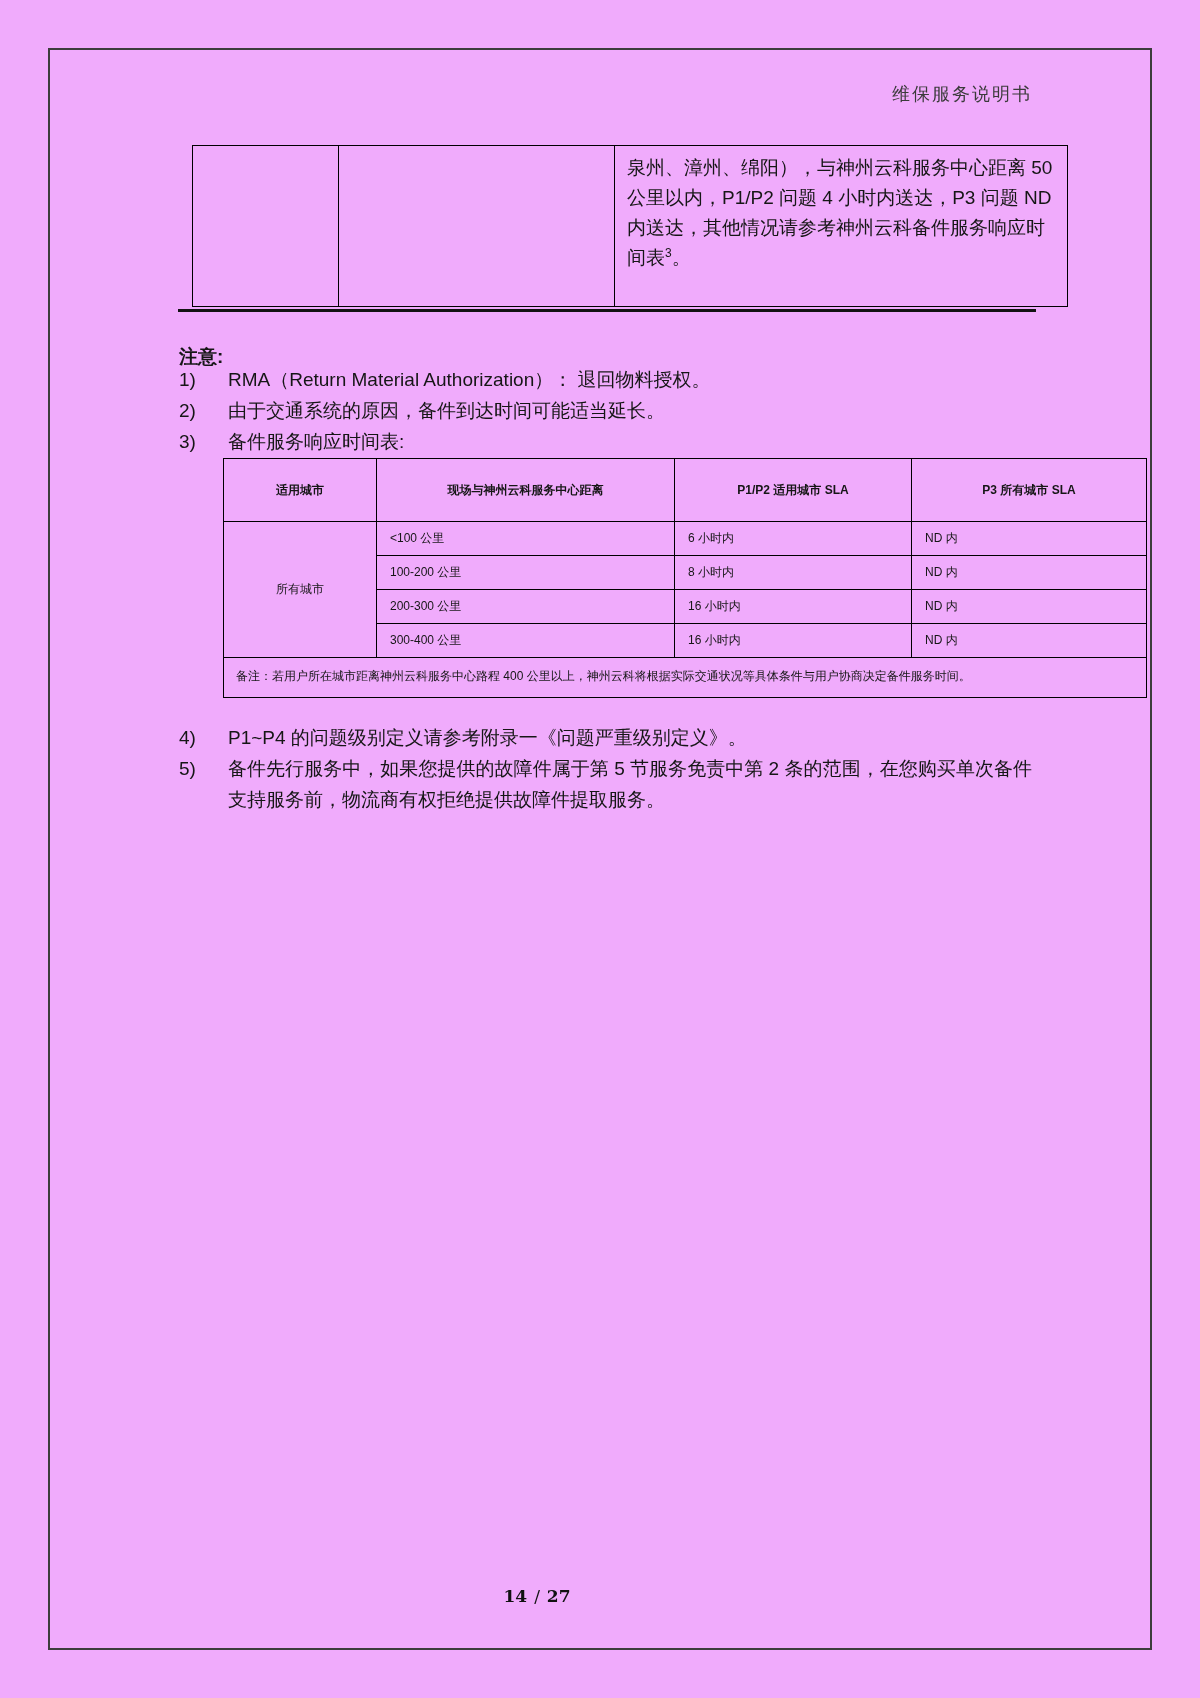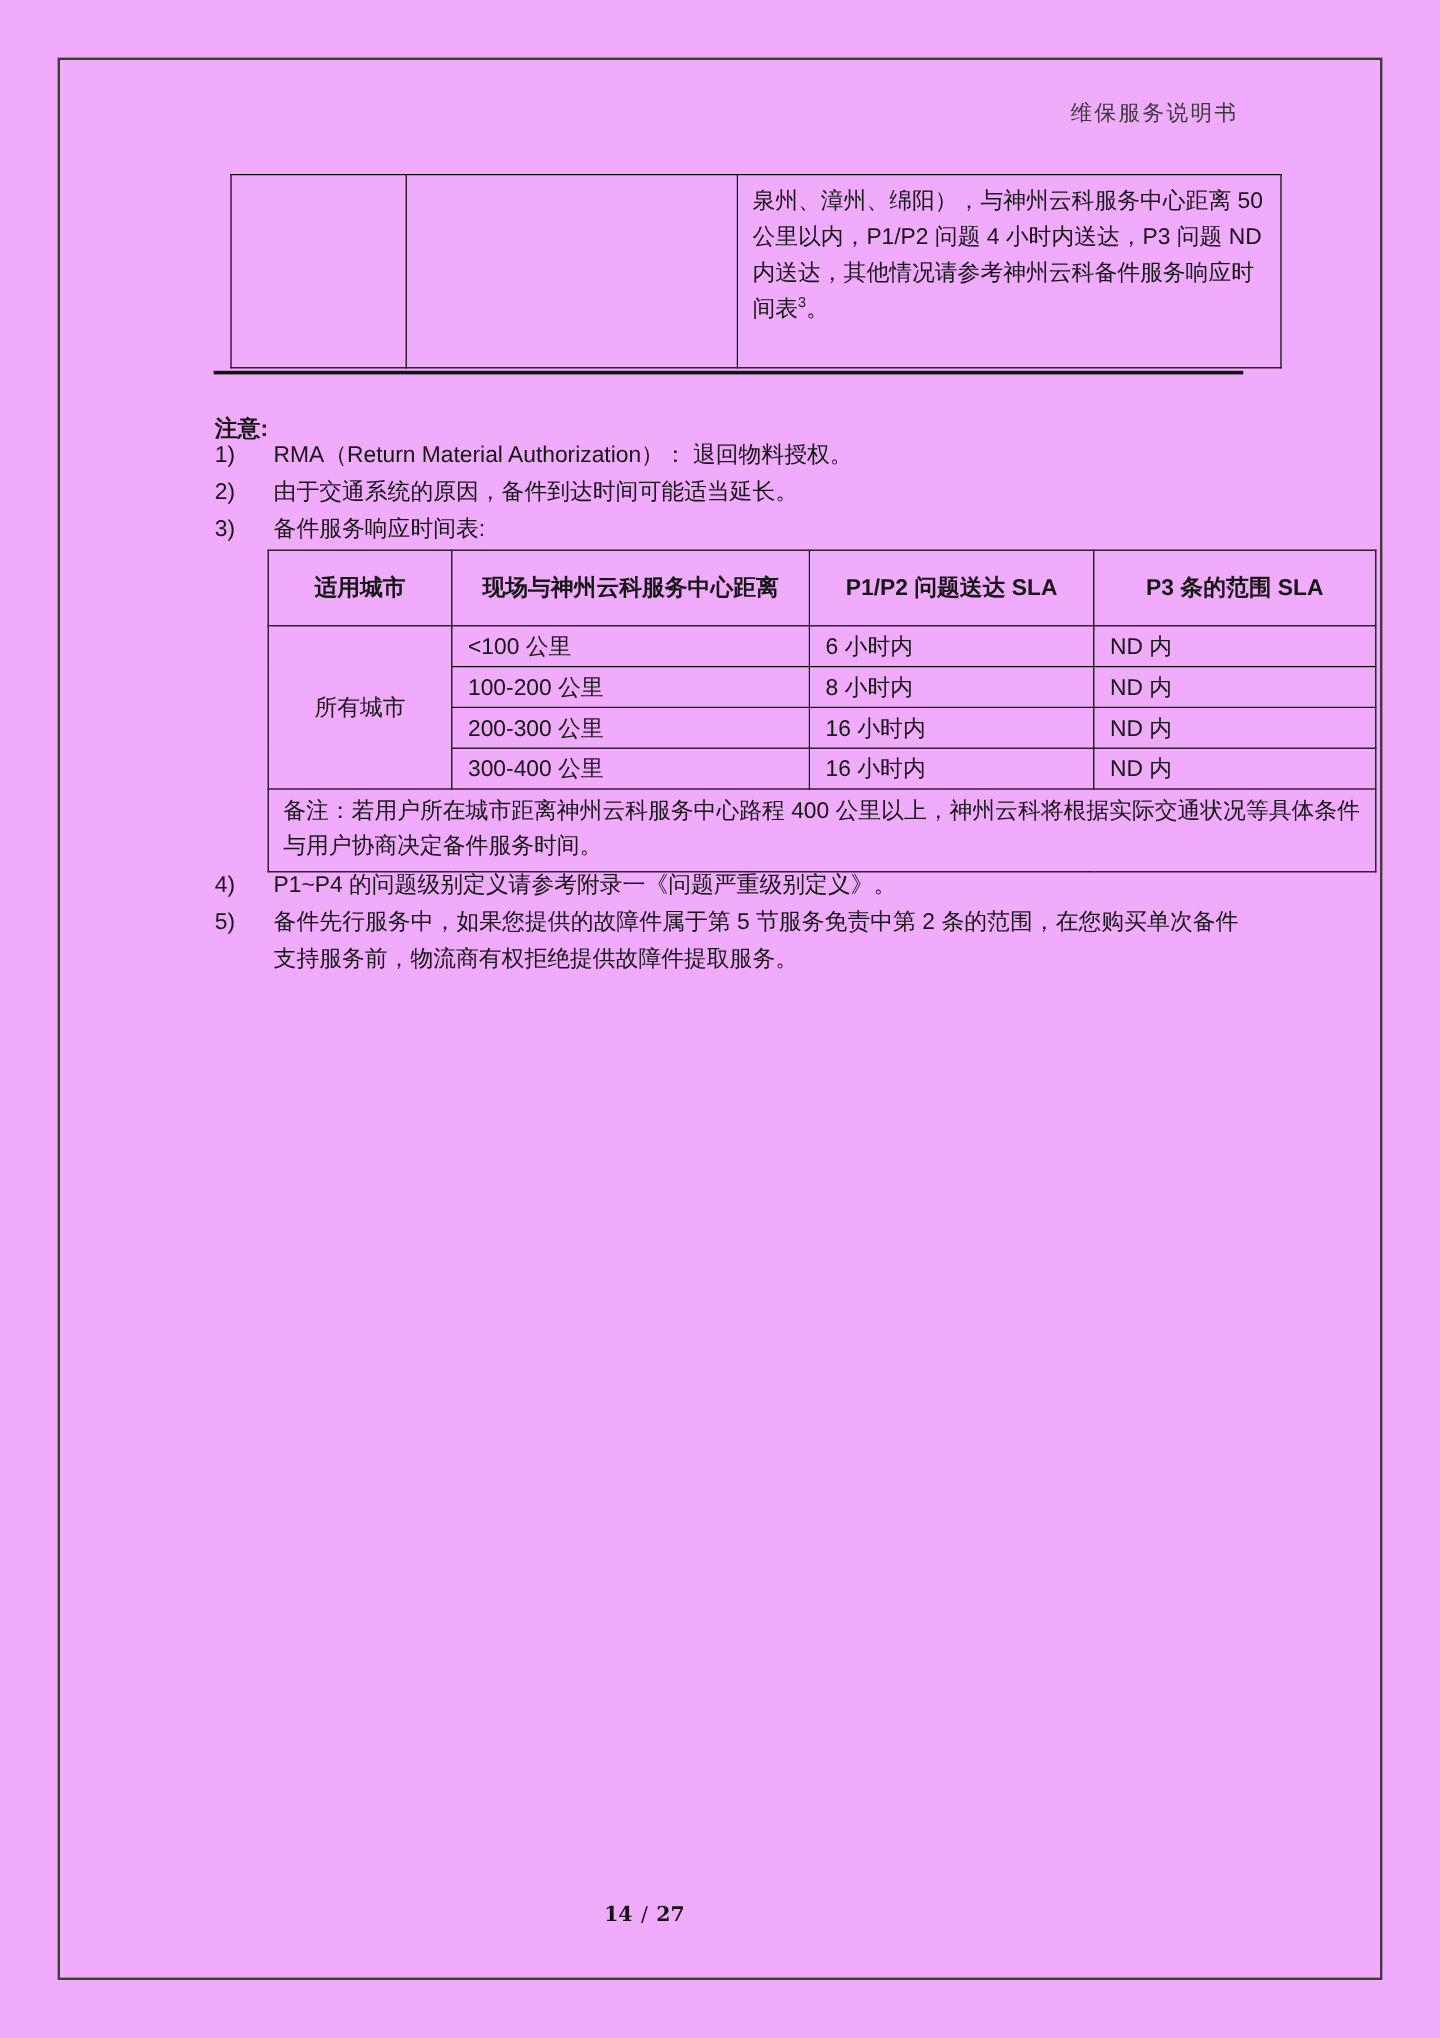--- a/index.html
+++ b/index.html
@@ -32,21 +32,21 @@
   .list-item .num{position:absolute;left:0;top:0;}
   .list-item .txt{display:block;padding-left:49px;text-align:justify;}
   .li-1{top:364px;}
   .li-2{top:395px;}
   .li-3{top:426px;}
   .li-4{top:722px;}
   .li-5{top:753px;}
   
   .sla-table{
     position:absolute;left:223px;top:458px;width:759px;
-    border-collapse:collapse;table-layout:fixed;font-size:19px;padding-left:16px;
+    border-collapse:collapse;table-layout:fixed;font-size:12px;padding-left:16px;
   }
   .sla-table th,.sla-table td{border:1.5px solid #000;}
   .sla-table th{
     height:62px;font-weight:bold;text-align:center;vertical-align:middle;
     line-height:27px;padding:0 20px;
   }
   .sla-c1{width:112px;}
   .sla-c2{width:257px;}
   .sla-c3{width:196px;}
   .sla-c4{width:194px;}
@@ -100,22 +100,22 @@
   <div class="list-item li-3">
     <span class="num">3)</span>
     <span class="txt">备件服务响应时间表:</span>
   </div>
 
   <table class="sla-table">
     <tbody>
       <tr>
         <th class="sla-c1">适用城市</th>
         <th class="sla-c2">现场与神州云科服务中心距离</th>
-        <th class="sla-c3">P1/P2 问题送达 SLA</th>
-        <th class="sla-c4">P3 条的范围 SLA</th>
+        <th class="sla-c3">P1/P2 适用城市 SLA</th>
+        <th class="sla-c4">P3 所有城市 SLA</th>
       </tr>
       <tr>
         <td class="city" rowspan="4">所有城市</td>
         <td>&lt;100 公里</td>
         <td>6 小时内</td>
         <td>ND 内</td>
       </tr>
       <tr>
         <td>100-200 公里</td>
         <td>8 小时内</td>

